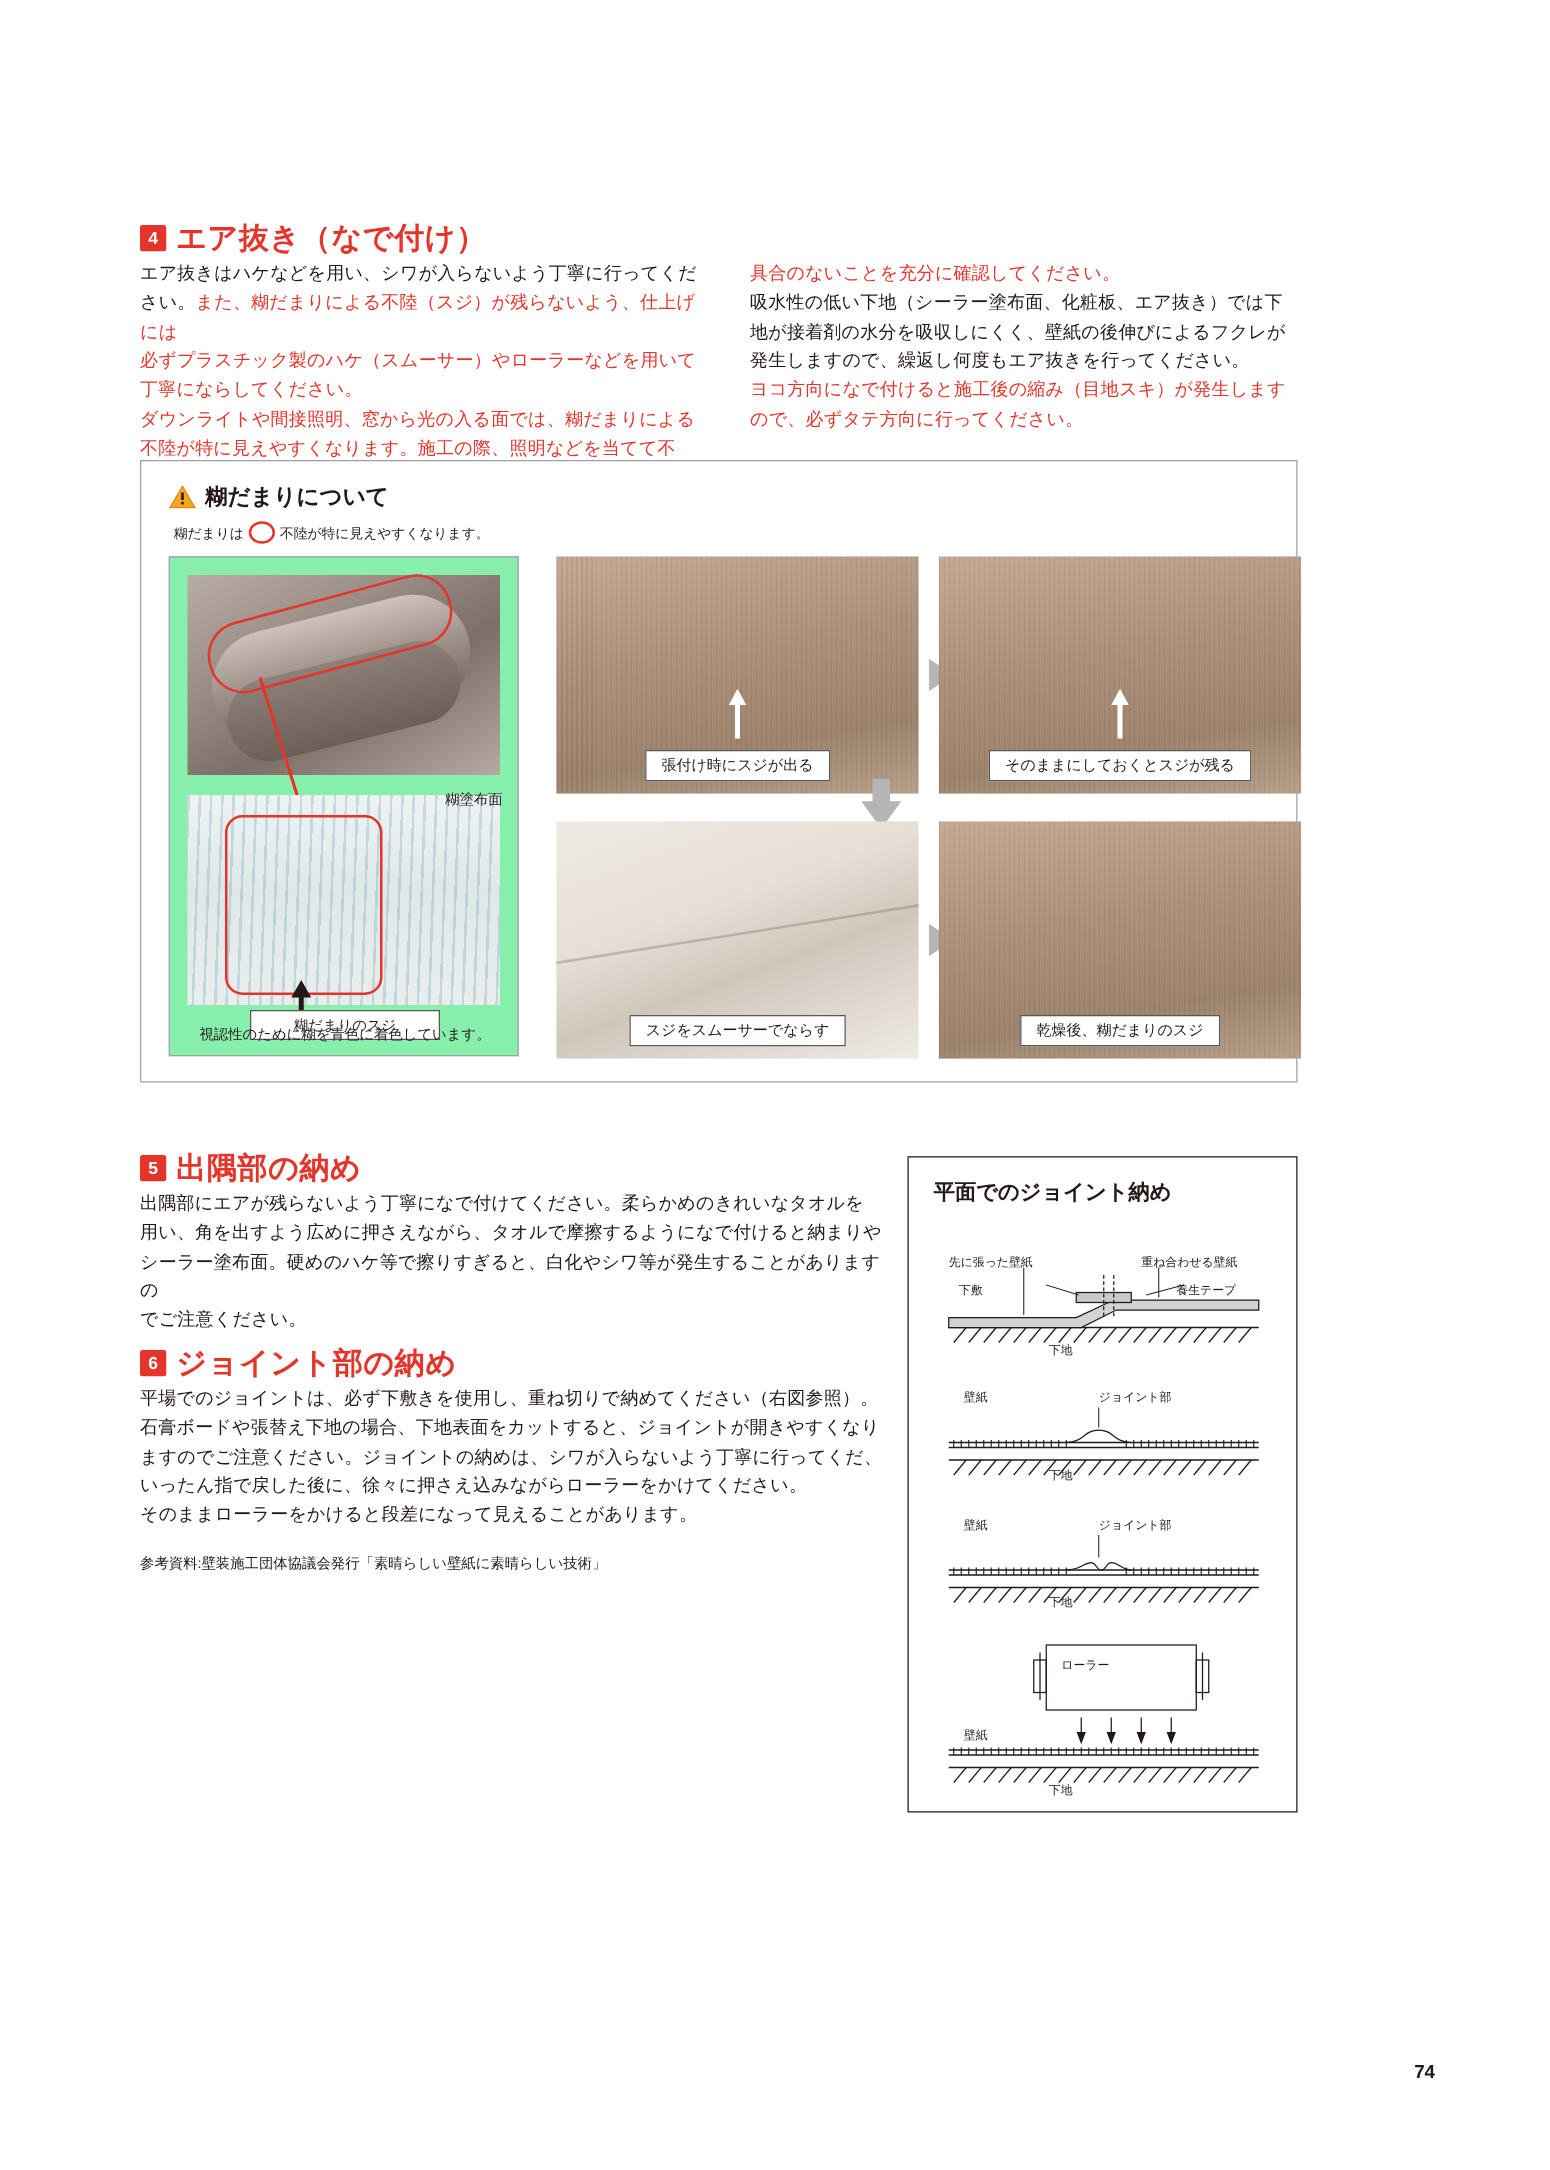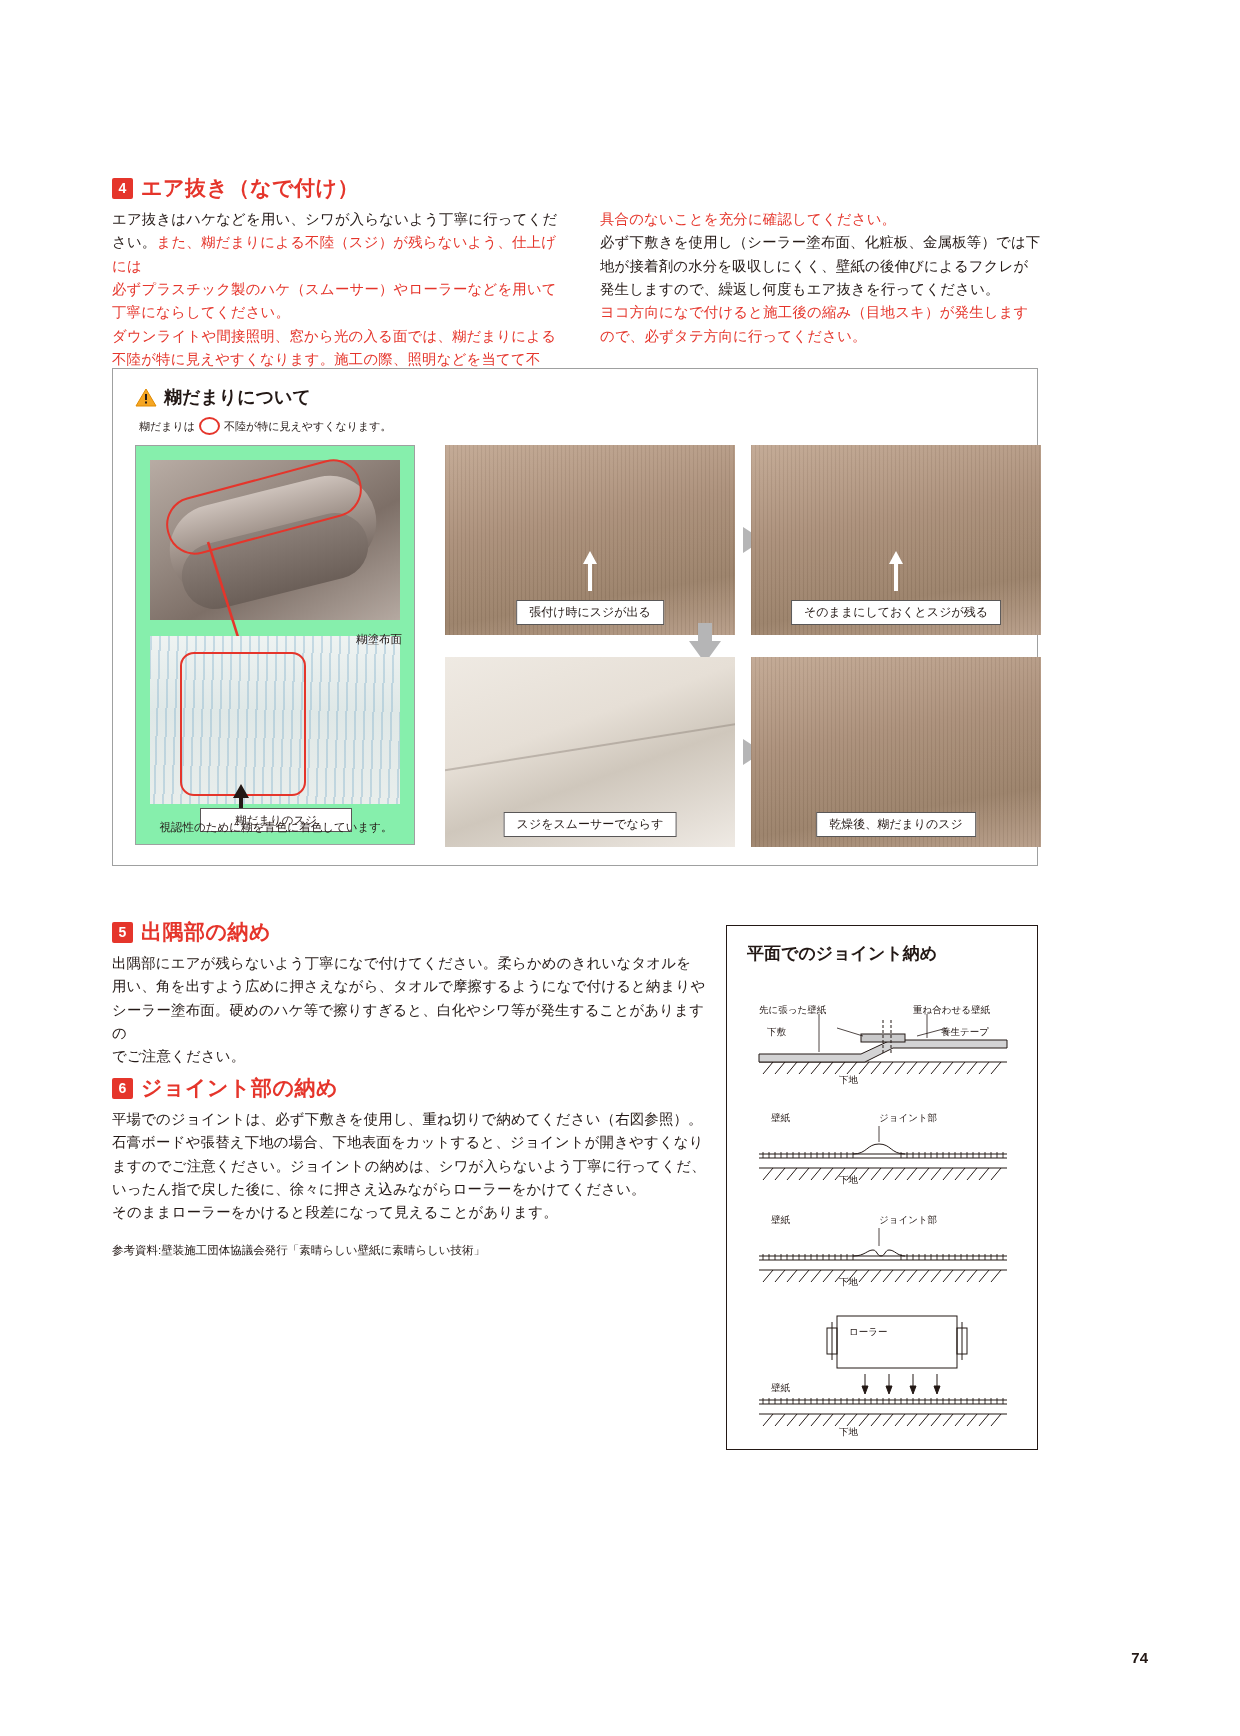--- a/index.html
+++ b/index.html
@@ -13,21 +13,21 @@
   }
   .page{position:absolute;inset:0;}
 
   
   .sec-head{display:flex;align-items:center;gap:8px;}
   .sec-num{
     width:21px;height:21px;background:#e5352b;color:#fff;
     font-size:14px;font-weight:bold;display:flex;align-items:center;justify-content:center;
     border-radius:2px;
   }
-  .sec-title{font-size:21px;font-weight:bold;color:#e5352b;letter-spacing:.5px;}
+  .sec-title{font-size:24px;font-weight:bold;color:#e5352b;letter-spacing:.5px;}
 
   
   .body-col{font-size:14.4px;line-height:1.62;letter-spacing:.2px;}
   .red{color:#e5352b;}
 
   
   #sec4-head{position:absolute;left:112px;top:174px;}
   #sec4-col-left{position:absolute;left:112px;top:208px;width:452px;}
   #sec4-col-right{position:absolute;left:600px;top:208px;width:450px;}
 
@@ -160,21 +160,21 @@
     <div>エア抜きはハケなどを用い、シワが入らないよう丁寧に行ってくだ</div>
     <div><span>さい。</span><span class="red">また、糊だまりによる不陸（スジ）が残らないよう、仕上げには</span></div>
     <div class="red">必ずプラスチック製のハケ（スムーサー）やローラーなどを用いて</div>
     <div class="red">丁寧にならしてください。</div>
     <div class="red">ダウンライトや間接照明、窓から光の入る面では、糊だまりによる</div>
     <div class="red">不陸が特に見えやすくなります。施工の際、照明などを当てて不</div>
   </div>
 
   <div id="sec4-col-right" class="body-col">
     <div class="red">具合のないことを充分に確認してください。</div>
-    <div>必ず下敷きを使用し（シーラー塗布面、化粧板、金属板等）では下</div>
+    <div>吸水性の低い下地（シーラー塗布面、化粧板、エア抜き）では下</div>
     <div>地が接着剤の水分を吸収しにくく、壁紙の後伸びによるフクレが</div>
     <div>発生しますので、繰返し何度もエア抜きを行ってください。</div>
     <div class="red">ヨコ方向になで付けると施工後の縮み（目地スキ）が発生します</div>
     <div class="red">ので、必ずタテ方向に行ってください。</div>
   </div>
 
   <div id="fig-box">
 
     <div id="fig-title-row">
       <span class="warn-tri">

